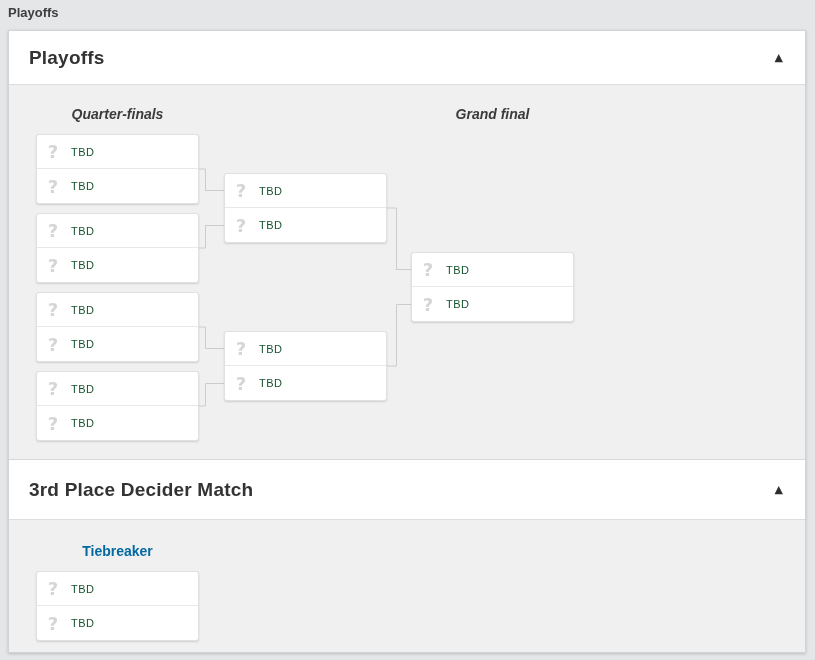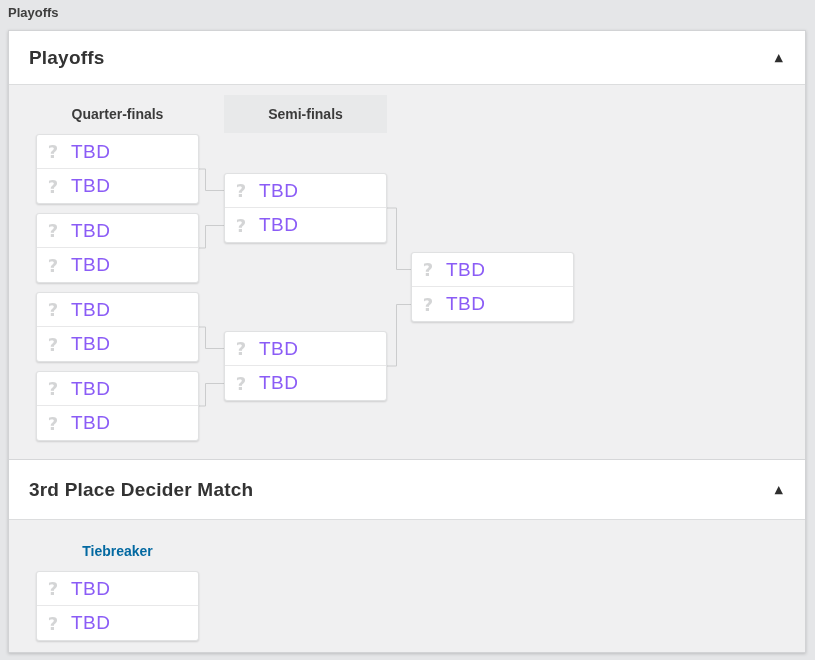--- a/index.html
+++ b/index.html
@@ -44,20 +44,21 @@
     position:relative;
     background:#f0f0f1;
   }
   .body-playoffs { height:375px; border-bottom:1px solid #d6d7d9; }
   .body-third { height:132px; }
   .round-header {
     position:absolute; top:10px; height:38px; width:163px;
     line-height:38px; text-align:center;
     font-size:14px; font-weight:bold; color:#3b3b3b;
     cursor:pointer;
+    font-style:italic;
   }
   .round-header.highlight { background:#e8e9ea; }
   .round-label-third {
     position:absolute; left:27px; top:19px; width:163px;
     height:24px; line-height:24px; text-align:center;
     font-size:14px; font-weight:bold; color:#0369a1;
   }
   .match {
     position:absolute; width:163px; height:70px;
     background:#fff;
@@ -71,21 +72,21 @@
     padding-left:8px;
   }
   .slot.first { border-bottom:1px solid #e8e8e9; }
   .q-icon {
     width:16px; text-align:center;
     font-size:18px; font-weight:bold; color:#d4d5d6;
     font-family:"DejaVu Sans",sans-serif;
   }
   .team {
     margin-left:10px;
-    font-size:19px; color:#8b5cf6;
+    font-size:11px; color:#14532d;
     letter-spacing:0.5px;
   }
   .connectors {
     position:absolute; left:0; top:0;
     pointer-events:none;
   }
   .connectors polyline {
     fill:none; stroke:#cbcccd; stroke-width:1;
   }
 </style>
@@ -97,21 +98,21 @@
 <div class="card">
 
   <div class="section-header h-playoffs">
     <span class="section-title">Playoffs</span>
     <button class="collapse-btn">▲</button>
   </div>
 
   <div class="section-body body-playoffs">
 
     <div class="round-header" style="left:27px">Quarter-finals</div>
-    <div class="round-header highlight" style="left:215px">Semi-finals</div>
+    <div class="round-header" style="left:402px">Grand final</div>
 
     <svg class="connectors" width="600" height="375">
       <polyline points="190,84 196.5,84 196.5,105.5 215,105.5"></polyline>
       <polyline points="190,163 196.5,163 196.5,140.5 215,140.5"></polyline>
       <polyline points="190,242 196.5,242 196.5,263.5 215,263.5"></polyline>
       <polyline points="190,321 196.5,321 196.5,298.5 215,298.5"></polyline>
       <polyline points="378,123 387.5,123 387.5,184.5 402,184.5"></polyline>
       <polyline points="378,281 387.5,281 387.5,219.5 402,219.5"></polyline>
     </svg>
 

